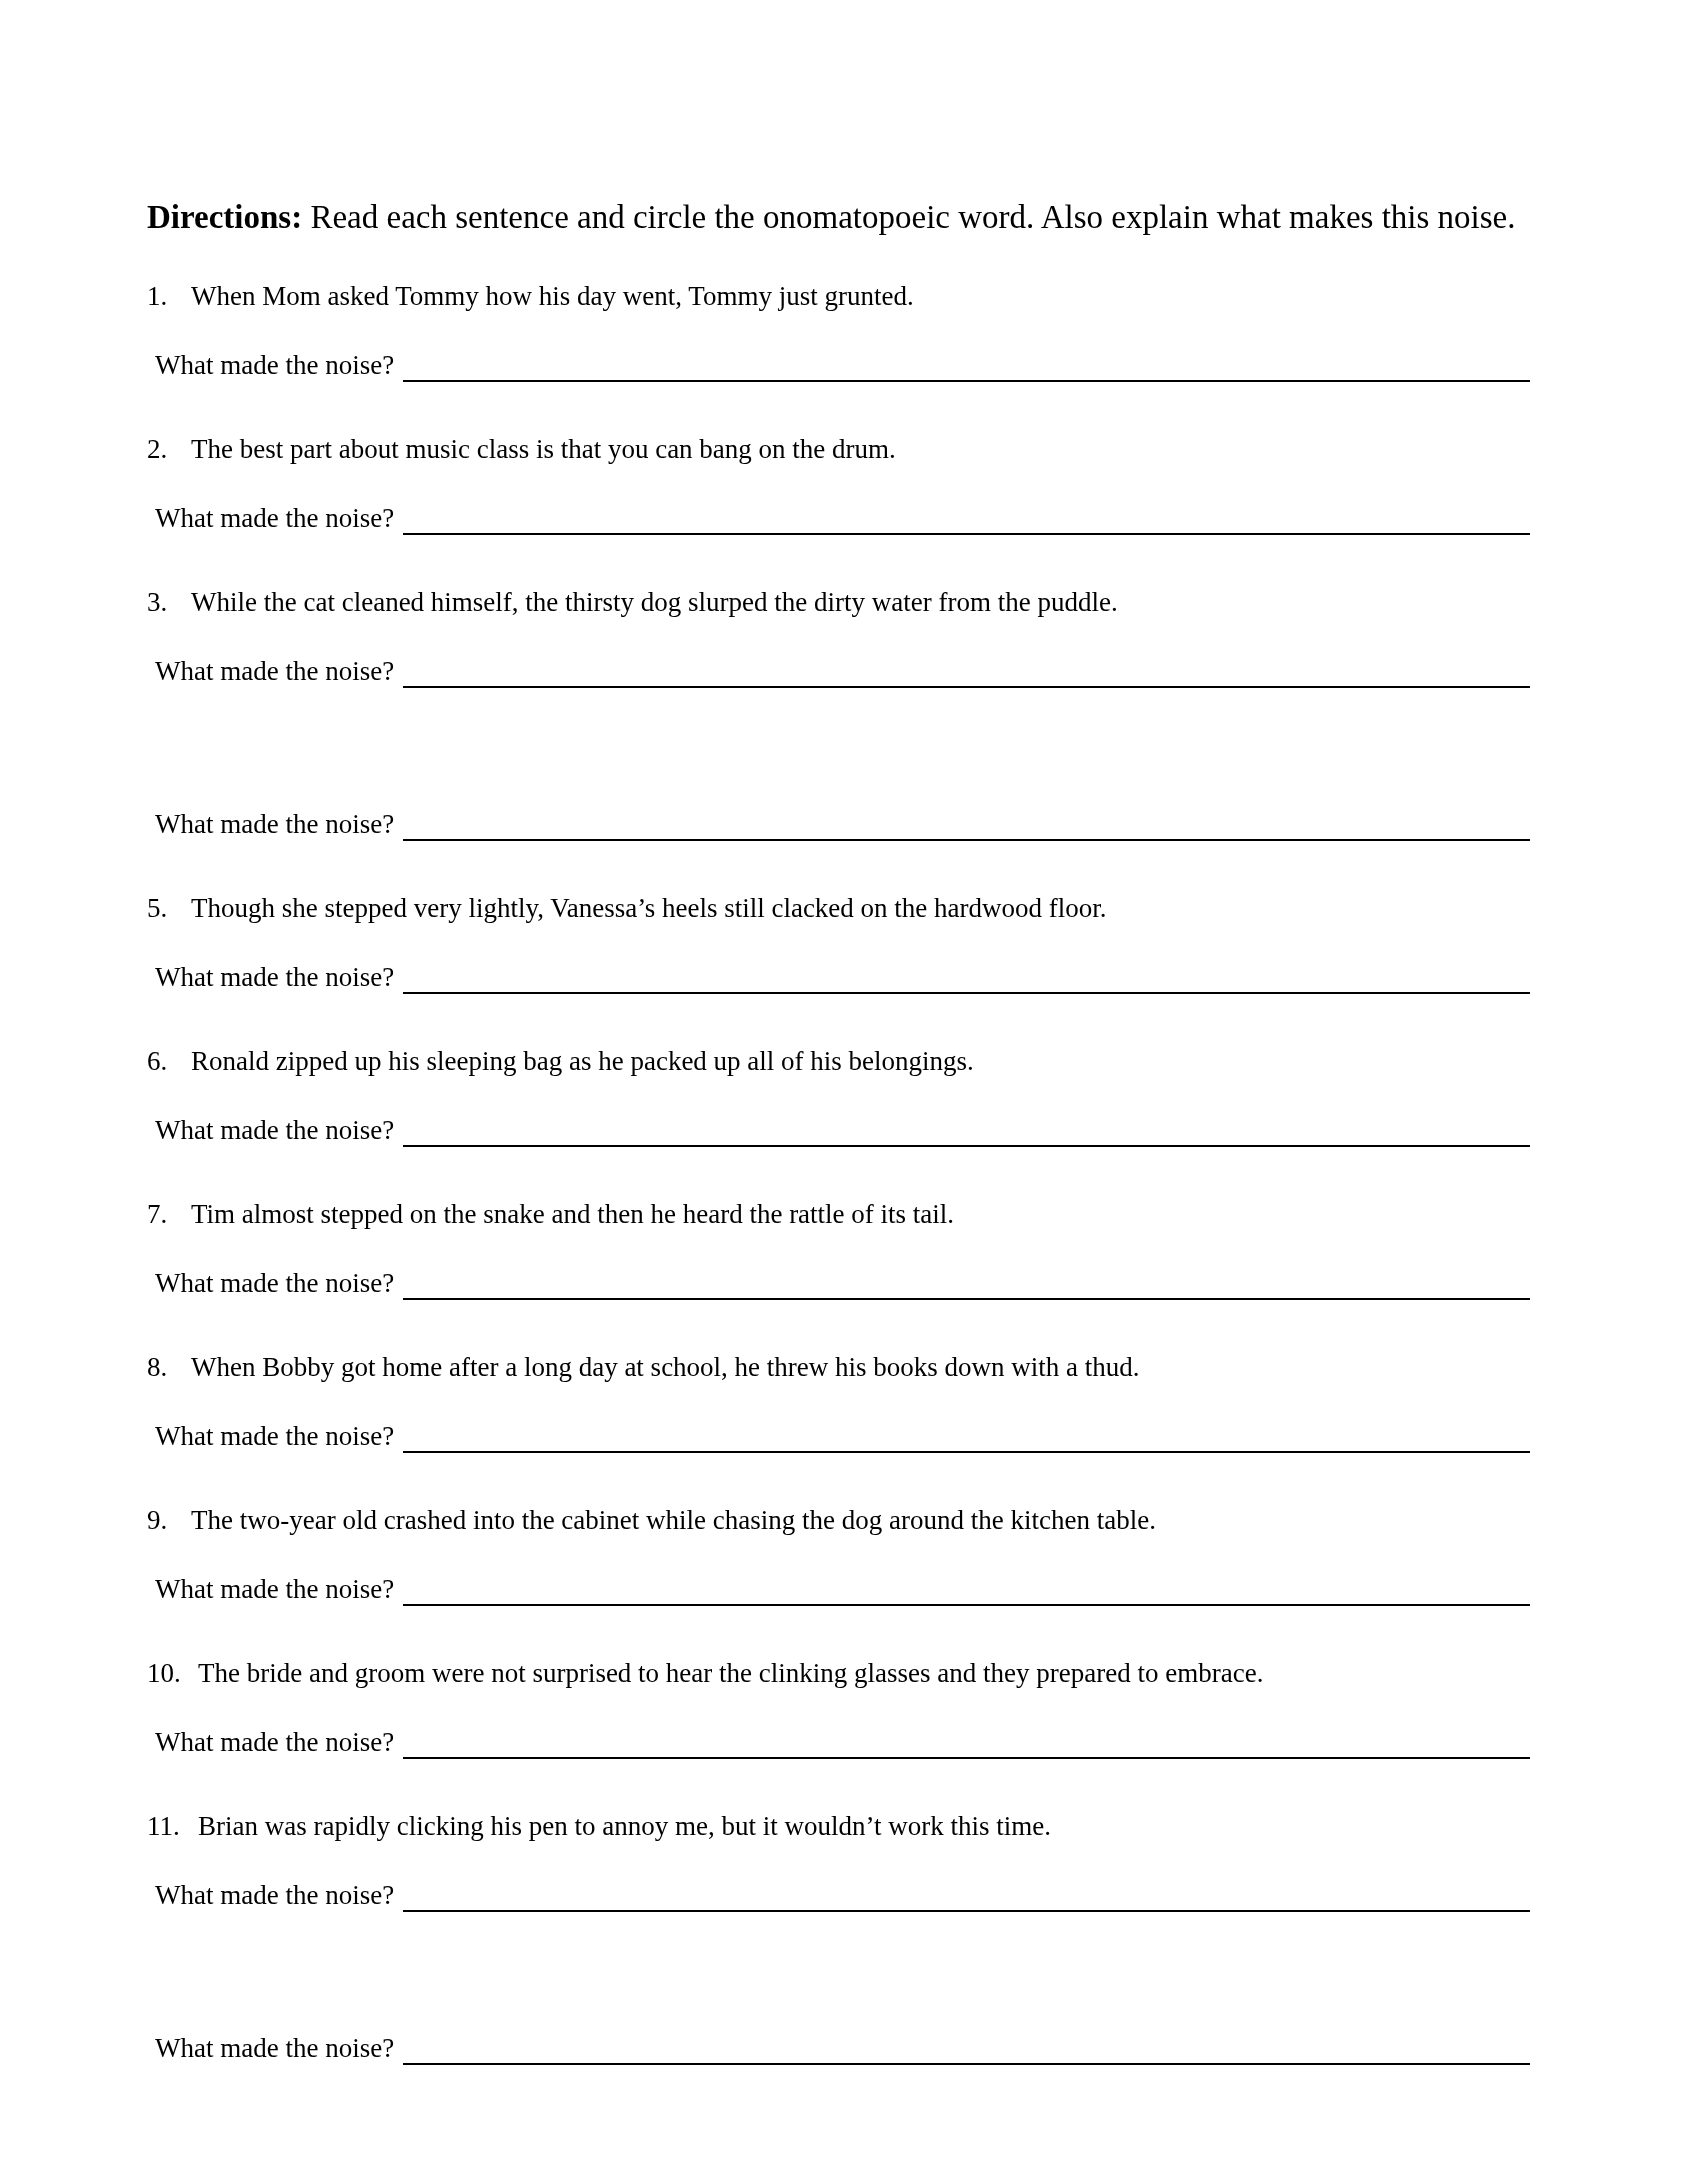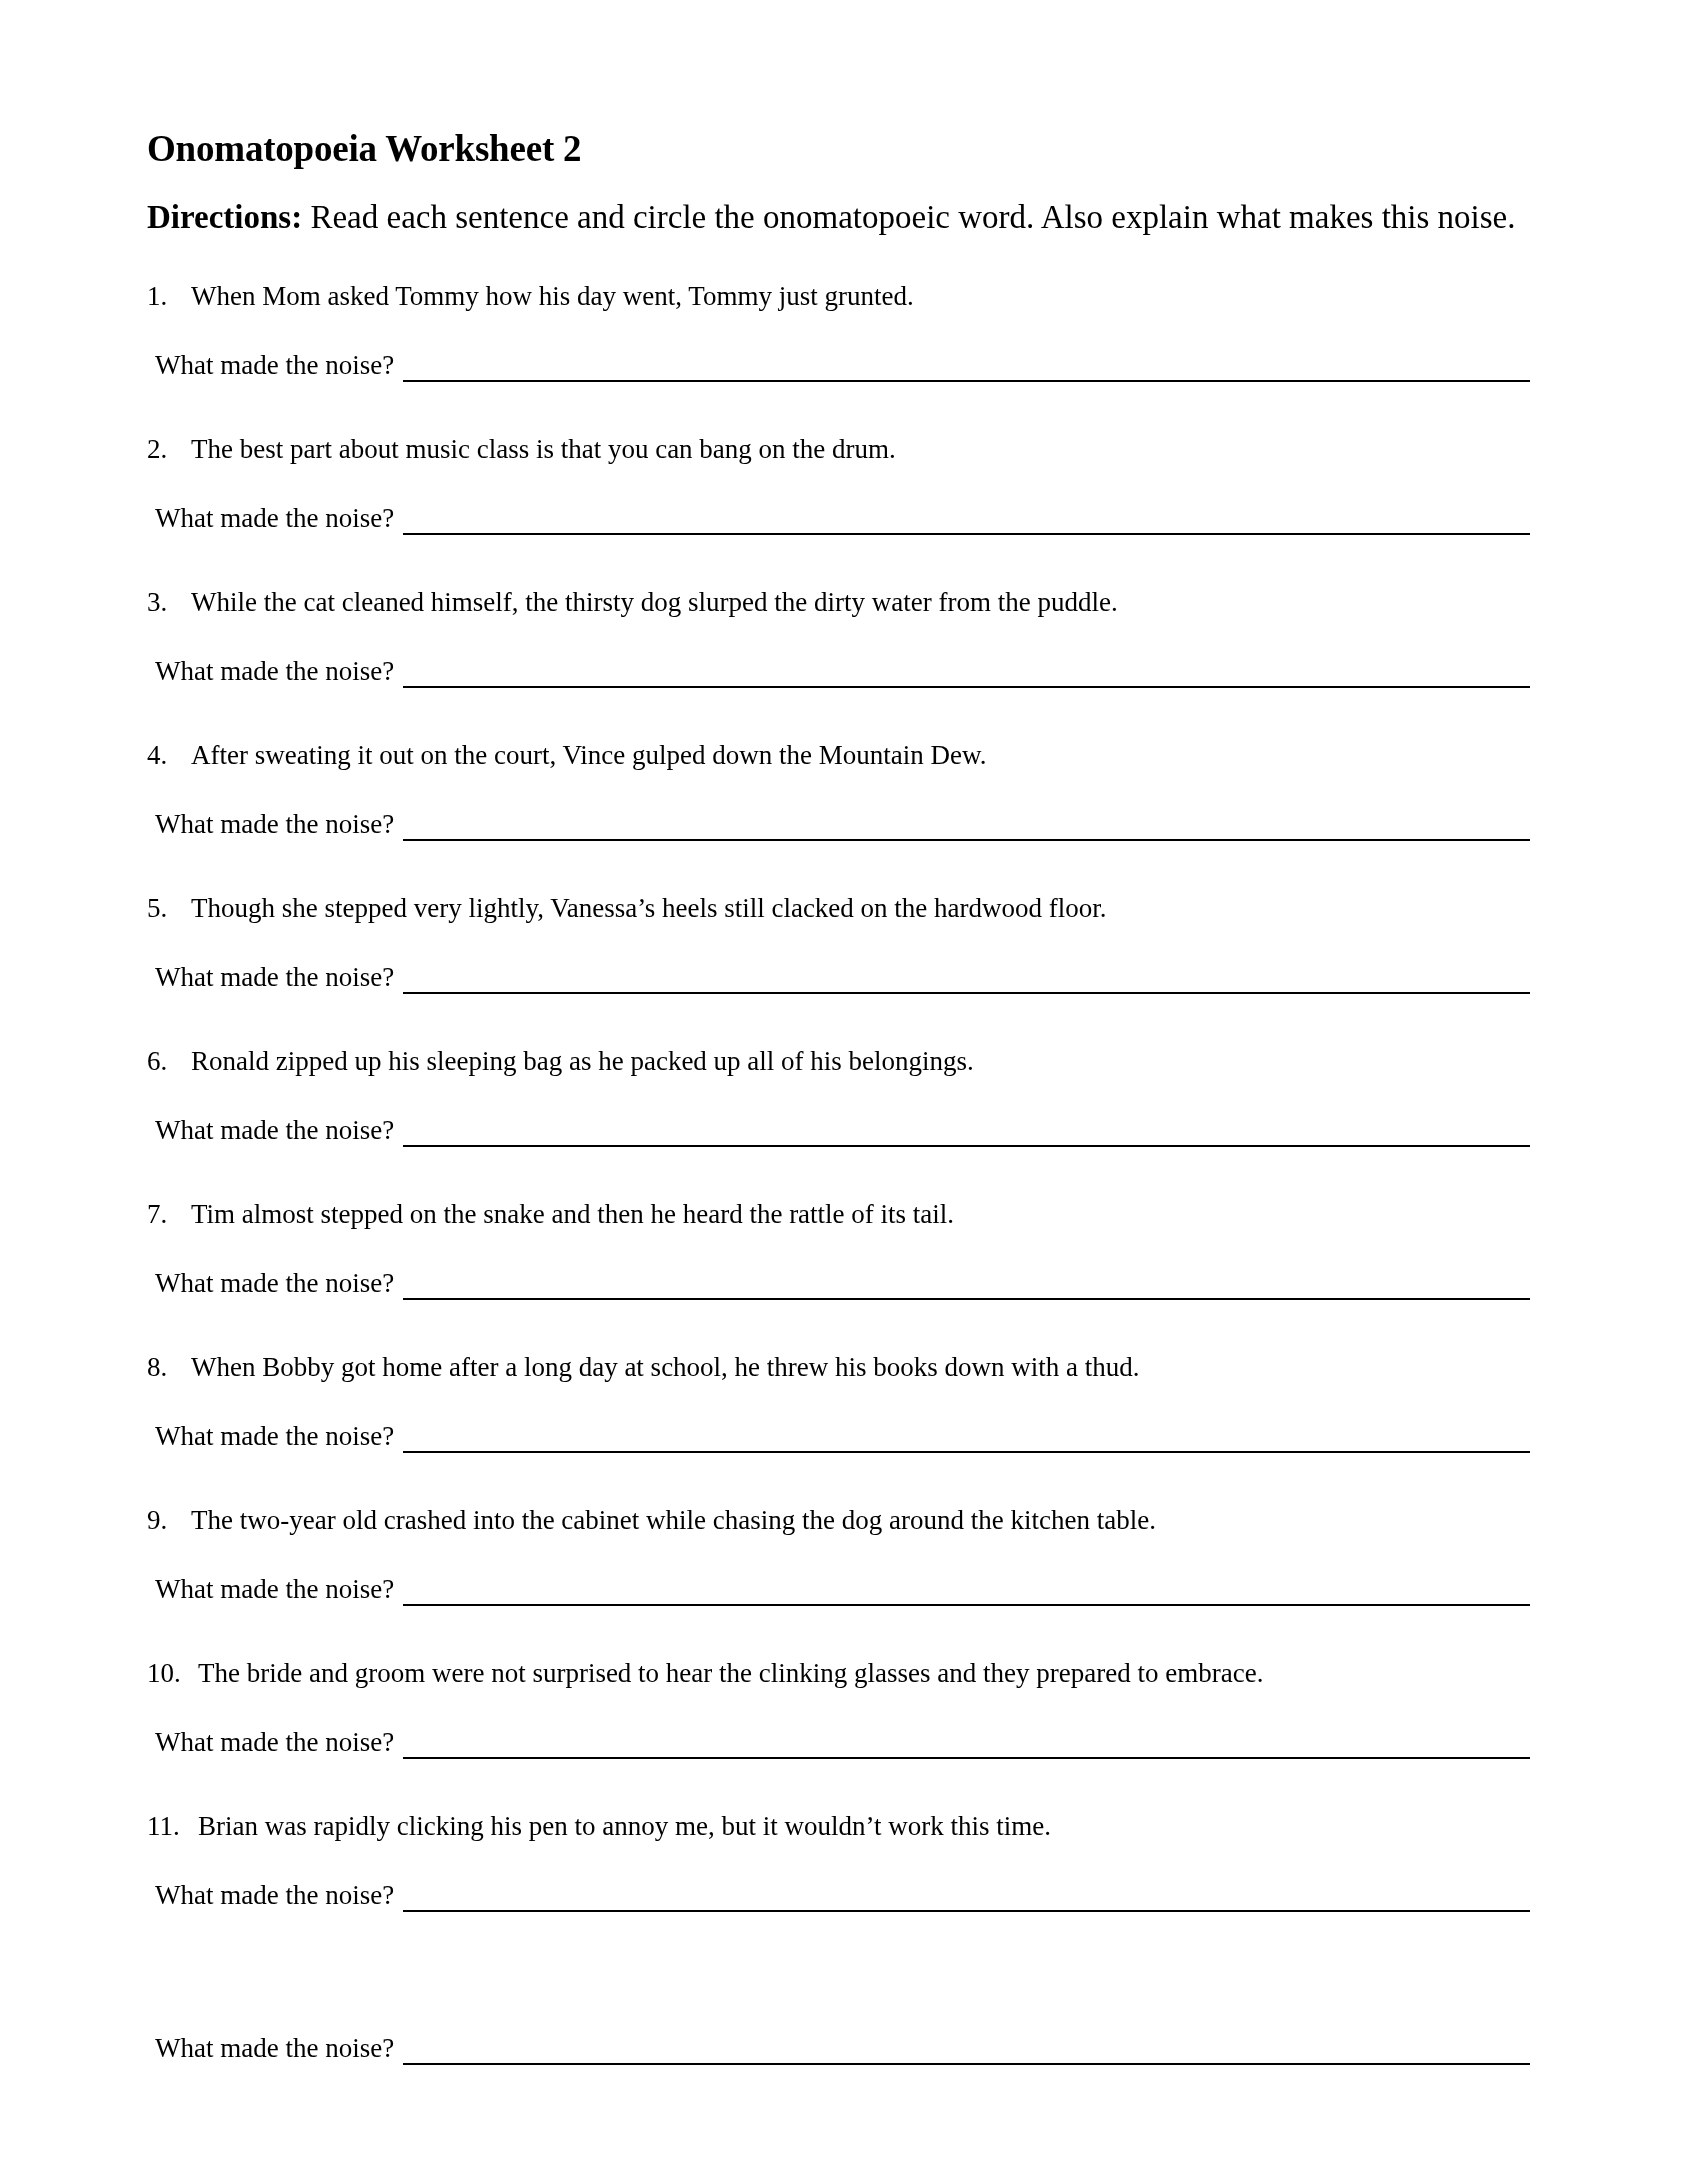--- a/index.html
+++ b/index.html
@@ -119,21 +119,20 @@
     border-bottom: 2.5px solid #000000;
     height: 27px;
   }
 </style>
 </head>
 <body>
 
 <div class="page">
 
 
-  <div class="title">Onomatopoeia Worksheet 2</div>
 
   <div class="directions">
     <span class="directions-label">Directions:</span><span> Read each sentence and circle the onomatopoeic word.  Also explain what makes this noise.</span>
   </div>
 
   <div class="questions">
 
     <div class="qitem">
       <div class="qtext">
         <span class="qnum">1.</span><span>When Mom asked Tommy how his day went, Tommy just grunted.</span>
@@ -158,23 +157,20 @@
       <div class="qtext">
         <span class="qnum">3.</span><span>While the cat cleaned himself, the thirsty dog slurped the dirty water from the puddle.</span>
       </div>
       <div class="answer-row">
         <span class="answer-label">What made the noise?</span>
         <span class="answer-rule"></span>
       </div>
     </div>
 
     <div class="qitem">
-      <div class="qtext">
-        <span class="qnum">4.</span><span>After sweating it out on the court, Vince gulped down the Mountain Dew.</span>
-      </div>
       <div class="answer-row">
         <span class="answer-label">What made the noise?</span>
         <span class="answer-rule"></span>
       </div>
     </div>
 
     <div class="qitem">
       <div class="qtext">
         <span class="qnum">5.</span><span>Though she stepped very lightly, Vanessa’s heels still clacked on the hardwood floor.</span>
       </div>

